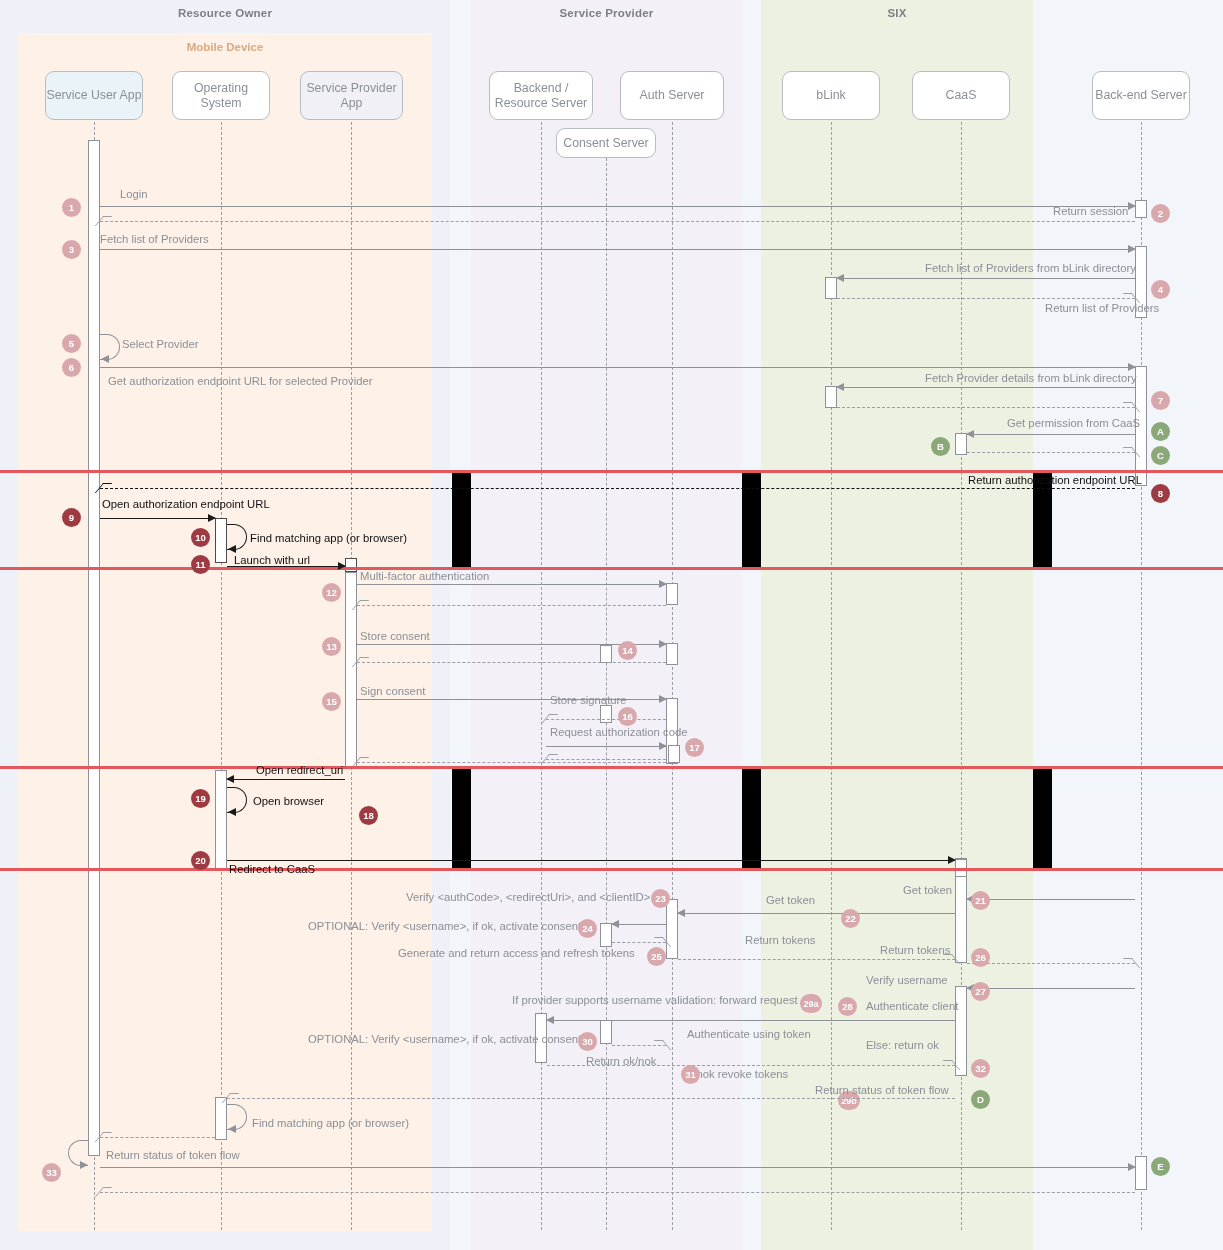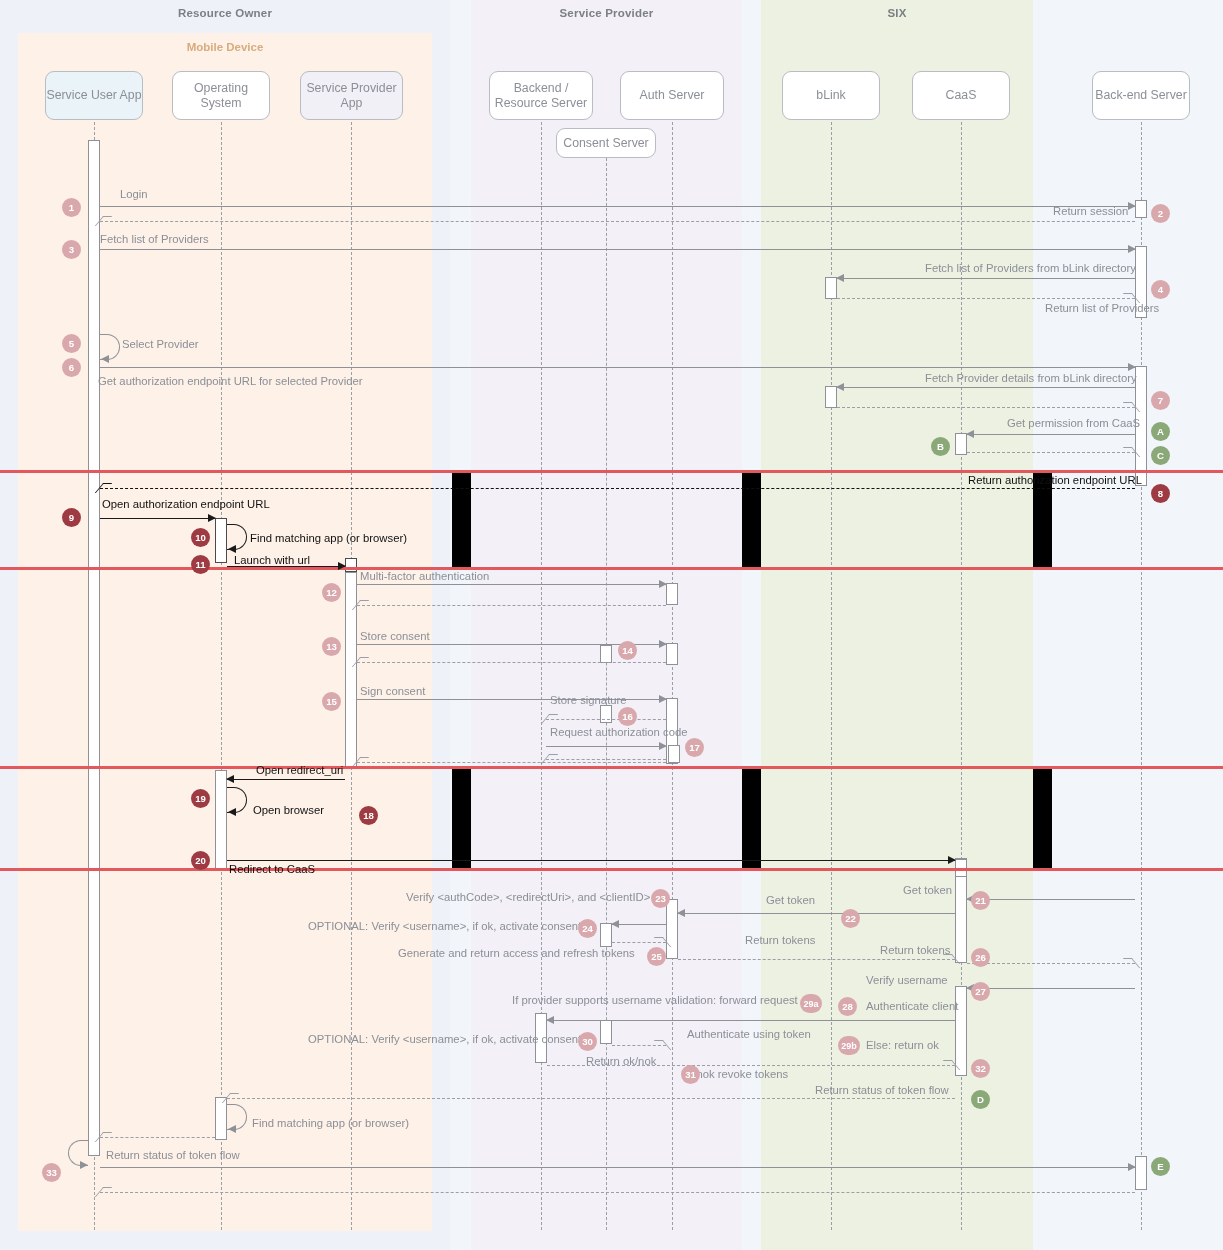--- a/index.html
+++ b/index.html
@@ -192,21 +192,21 @@
 
   <div class="selfmsg" style="left:100px;top:334px;"></div>
   <div class="selfarrow" style="left:101px;top:355px;"></div>
   <div class="mlabel" style="left:122px;top:338px;">Select Provider</div>
   <div class="badge" style="left:62px;top:334px;">5</div>
 
   <div class="arrow solid" style="left:100px;top:367px;width:1035px;">
     <div class="ln"></div>
       <div class="head r"></div>
     </div>
-  <div class="mlabel" style="left:98px;top:375px;">Get authorization endpoint URL for selected Provider</div>
+  <div class="mlabel" style="left:108px;top:375px;">Get authorization endpoint URL for selected Provider</div>
   <div class="badge" style="left:62px;top:358px;">6</div>
 
   <div class="mlabel" style="left:925px;top:372px;">Fetch Provider details from bLink directory</div>
   <div class="arrow solid" style="left:837px;top:387px;width:298px;">
     <div class="ln"></div>
       <div class="head l"></div>
     </div>
   <div class="badge" style="left:1151px;top:391px;">7</div>
   <div class="arrow dashed" style="left:837px;top:407px;width:298px;">
     <div class="ln"></div>
@@ -338,21 +338,21 @@
 
   <div class="mlabel dk" style="left:256px;top:764px;">Open redirect_uri</div>
   <div class="arrow solid dk" style="left:227px;top:779px;width:118px;">
     <div class="ln"></div>
       <div class="head l dk"></div>
     </div>
   <div class="badge hl" style="left:359px;top:806px;">18</div>
 
   <div class="selfmsg dk" style="left:227px;top:787px;"></div>
   <div class="selfarrow dk" style="left:228px;top:808px;"></div>
-  <div class="mlabel dk" style="left:253px;top:795px;margin-top:9px;">Open browser</div>
+  <div class="mlabel dk" style="left:253px;top:795px;">Open browser</div>
   <div class="badge hl" style="left:191px;top:789px;">19</div>
 
   <div class="arrow solid dk" style="left:227px;top:860px;width:728px;">
     <div class="ln"></div>
       <div class="head r dk"></div>
     </div>
   <div class="mlabel dk" style="left:229px;top:863px;">Redirect to CaaS</div>
   <div class="badge hl" style="left:191px;top:851px;">20</div>
 
   <div class="mlabel" style="left:903px;top:884px;">Get token</div>
@@ -410,21 +410,21 @@
   <div class="badge" style="left:838px;top:997px;">28</div>
 
   <div class="mlabel" style="left:512px;top:994px;">If provider supports username validation: forward request</div>
   <div class="arrow solid" style="left:547px;top:1020px;width:408px;">
     <div class="ln"></div>
       <div class="head l"></div>
     </div>
   <div class="badge wide" style="left:800px;top:994px;">29a</div>
 
   <div class="mlabel" style="left:866px;top:1039px;">Else: return ok</div>
-  <div class="badge wide" style="left:838px;top:1036px;">29b</div>
+  <div class="badge wide" style="left:838px;top:1091px;">29b</div>
 
   <div class="mlabel" style="left:687px;top:1028px;">Authenticate using token</div>
 
   <div class="mlabel" style="left:308px;top:1033px;">OPTIONAL: Verify &lt;username&gt;, if ok, activate consent</div>
   <div class="arrow solid" style="left:612px;top:1026px;width:-65px;">
     <div class="ln"></div>
     </div>
   <div class="arrow solid" style="left:612px;top:1026px;width:0;"></div>
   <div class="badge" style="left:578px;top:1032px;">30</div>
   <div class="arrow solid" style="left:612px;top:1027px;width:0;"></div>

